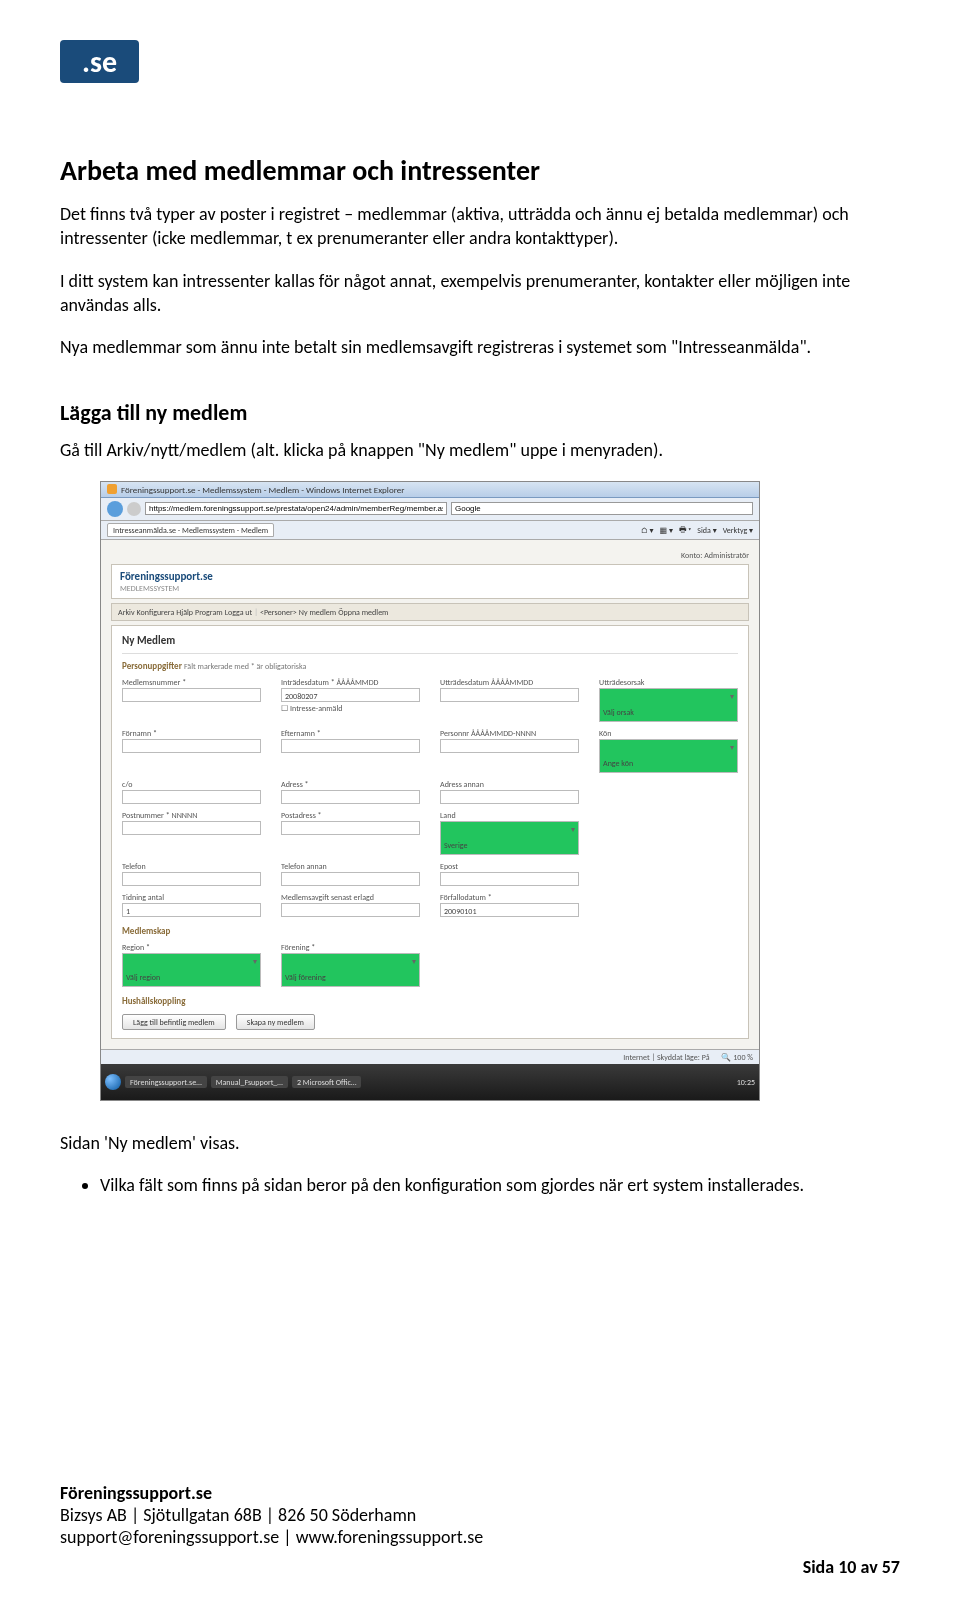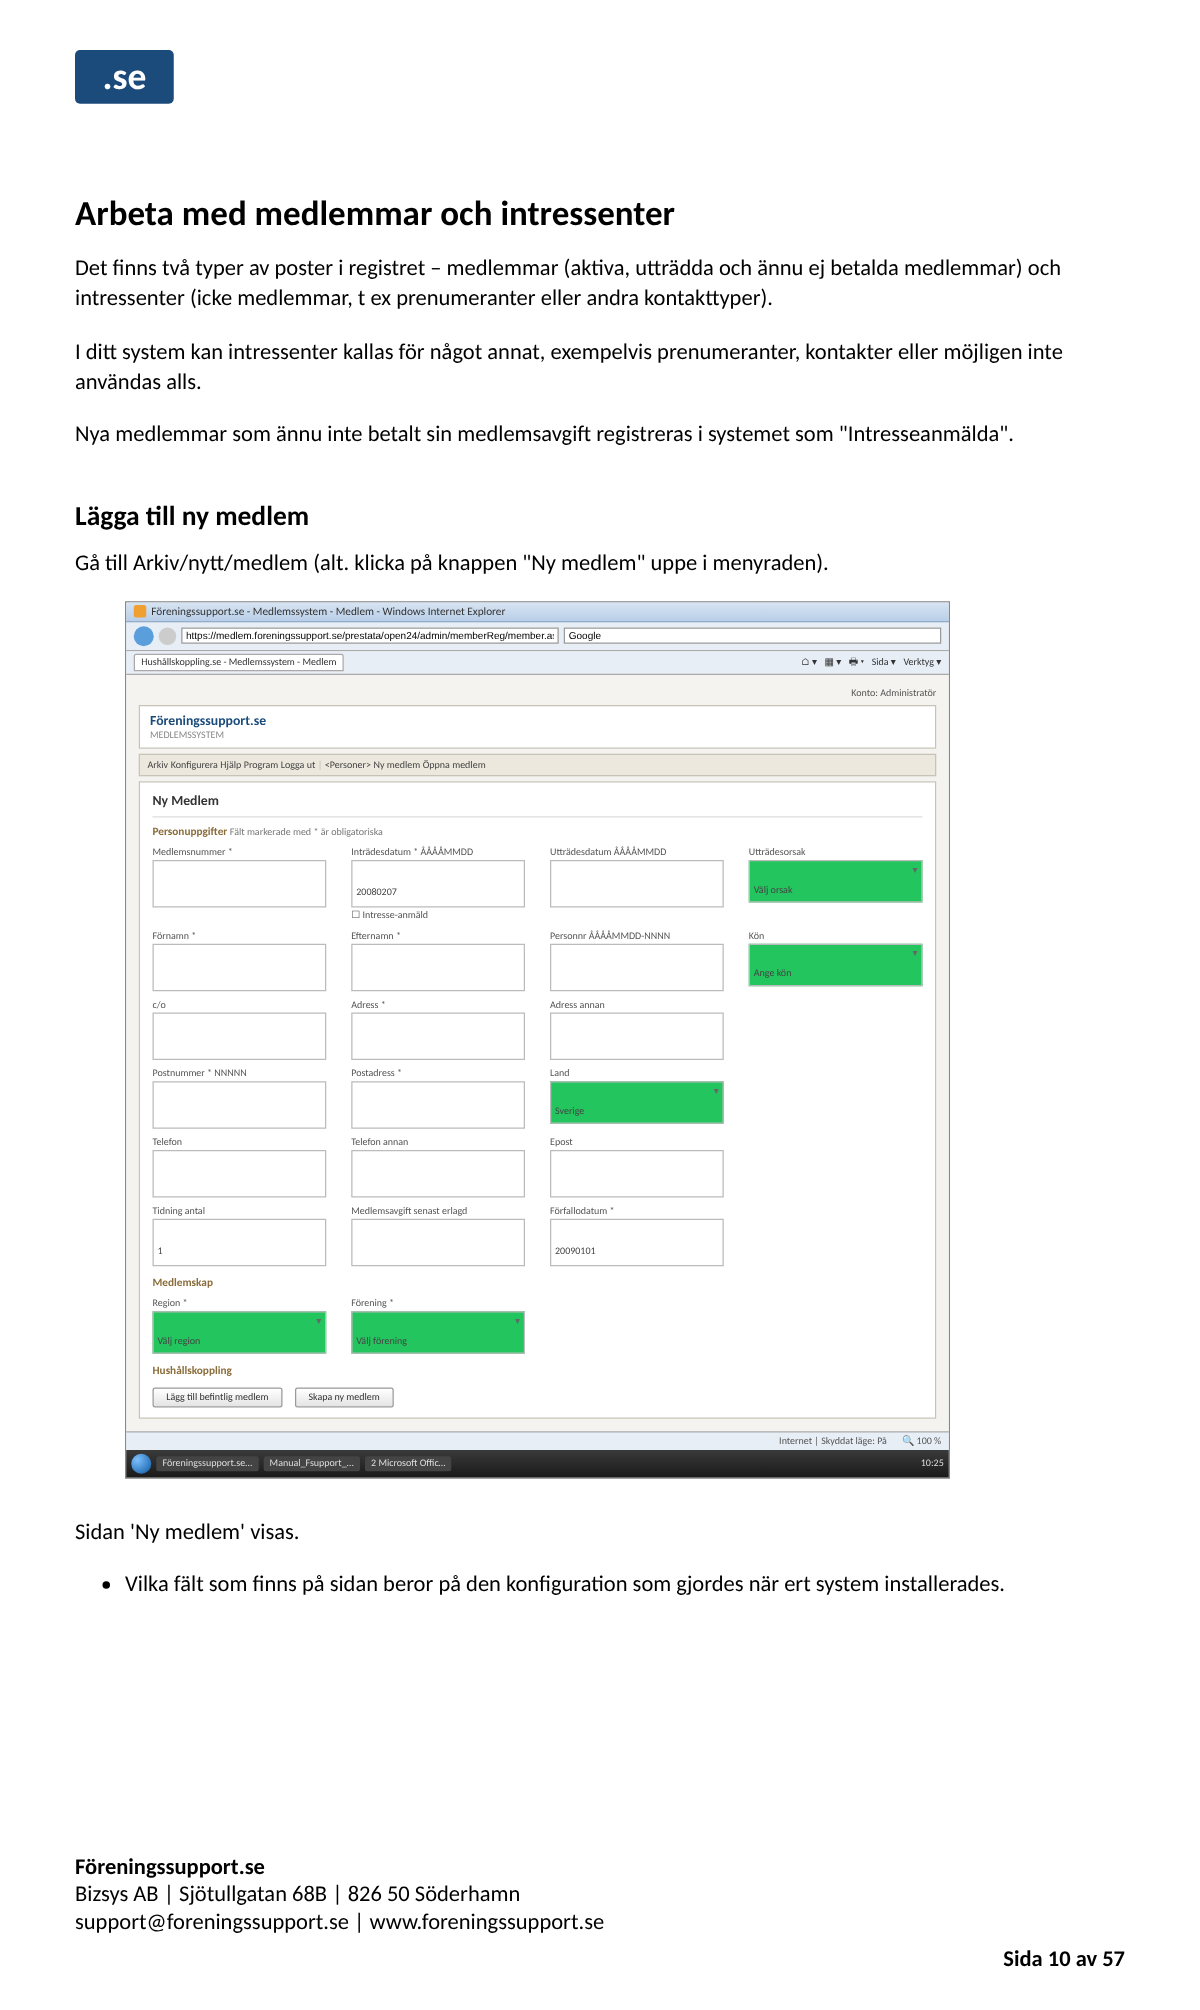--- a/index.html
+++ b/index.html
@@ -138,21 +138,21 @@
   .section-label { color: #8a6d3b; font-weight: bold; font-size: 9px; }
   .section-hint { color: #777; font-size: 8px; }
   .form-row { display: flex; gap: 20px; margin: 6px 0; justify-content: center; }
   .form-col { flex: 1; min-width: 0; }
   .form-col label { display: block; font-size: 8px; color: #555; margin-bottom: 1px; white-space: nowrap; }
   .form-col .fake-input {
     border: 1px solid #bbb;
     background: #fff;
     height: 14px;
     font-size: 8px;
-    padding: 18px 3px;
+    padding: 0 3px;
     line-height: 14px;
     color: #444;
     overflow: hidden;
     white-space: nowrap;
   }
   .form-col .fake-select {
     border: 1px solid #bbb;
     background: #22c55e;
     height: 14px;
     font-size: 8px;
@@ -181,21 +181,21 @@
     border-top: 1px solid #aaa;
     padding: 2px 6px;
     font-size: 8px;
     display: flex;
     justify-content: flex-end;
     gap: 12px;
     color: #555;
   }
   .taskbar {
     background: linear-gradient(#3a3a3a,#1a1a1a);
-    height: 22px;
+    height: 36px;
     display: flex;
     align-items: center;
     padding: 0 4px;
     gap: 4px;
     color: #ddd;
     font-size: 8px;
   }
   .taskbar .orb { width: 16px; height: 16px; background: radial-gradient(circle at 30% 30%, #7ec0ff, #0a58a0); border-radius: 50%; }
   .taskbar .titem { background: #444; padding: 1px 5px; border-radius: 2px; white-space: nowrap; overflow: hidden; }
   .taskbar .tspacer { flex: 1; }
@@ -237,21 +237,21 @@
     <span class="favicon"></span>
     <span>Föreningssupport.se - Medlemssystem - Medlem - Windows Internet Explorer</span>
   </div>
   <div class="ie-addr">
     <span class="back"></span>
     <span class="fwd"></span>
     <input value="https://medlem.foreningssupport.se/prestata/open24/admin/memberReg/member.asp?form=member" style="">
     <input style="width: 80px;" value="Google">
   </div>
   <div class="ie-tabs">
-    <span class="ie-tab">Hushållskoppling.se - Medlemssystem - Medlem</span>
+    <span class="ie-tab">Intresseanmälda.se - Medlemssystem - Medlem</span>
     <span class="ie-spacer"></span>
     <span>⌂ ▾</span>
     <span>▦ ▾</span>
     <span>🖶 ▾</span>
     <span>Sida ▾</span>
     <span>Verktyg ▾</span>
   </div>
   <div class="app-content">
     <div class="app-konto">Konto: Administratör</div>
     <div class="app-header">

